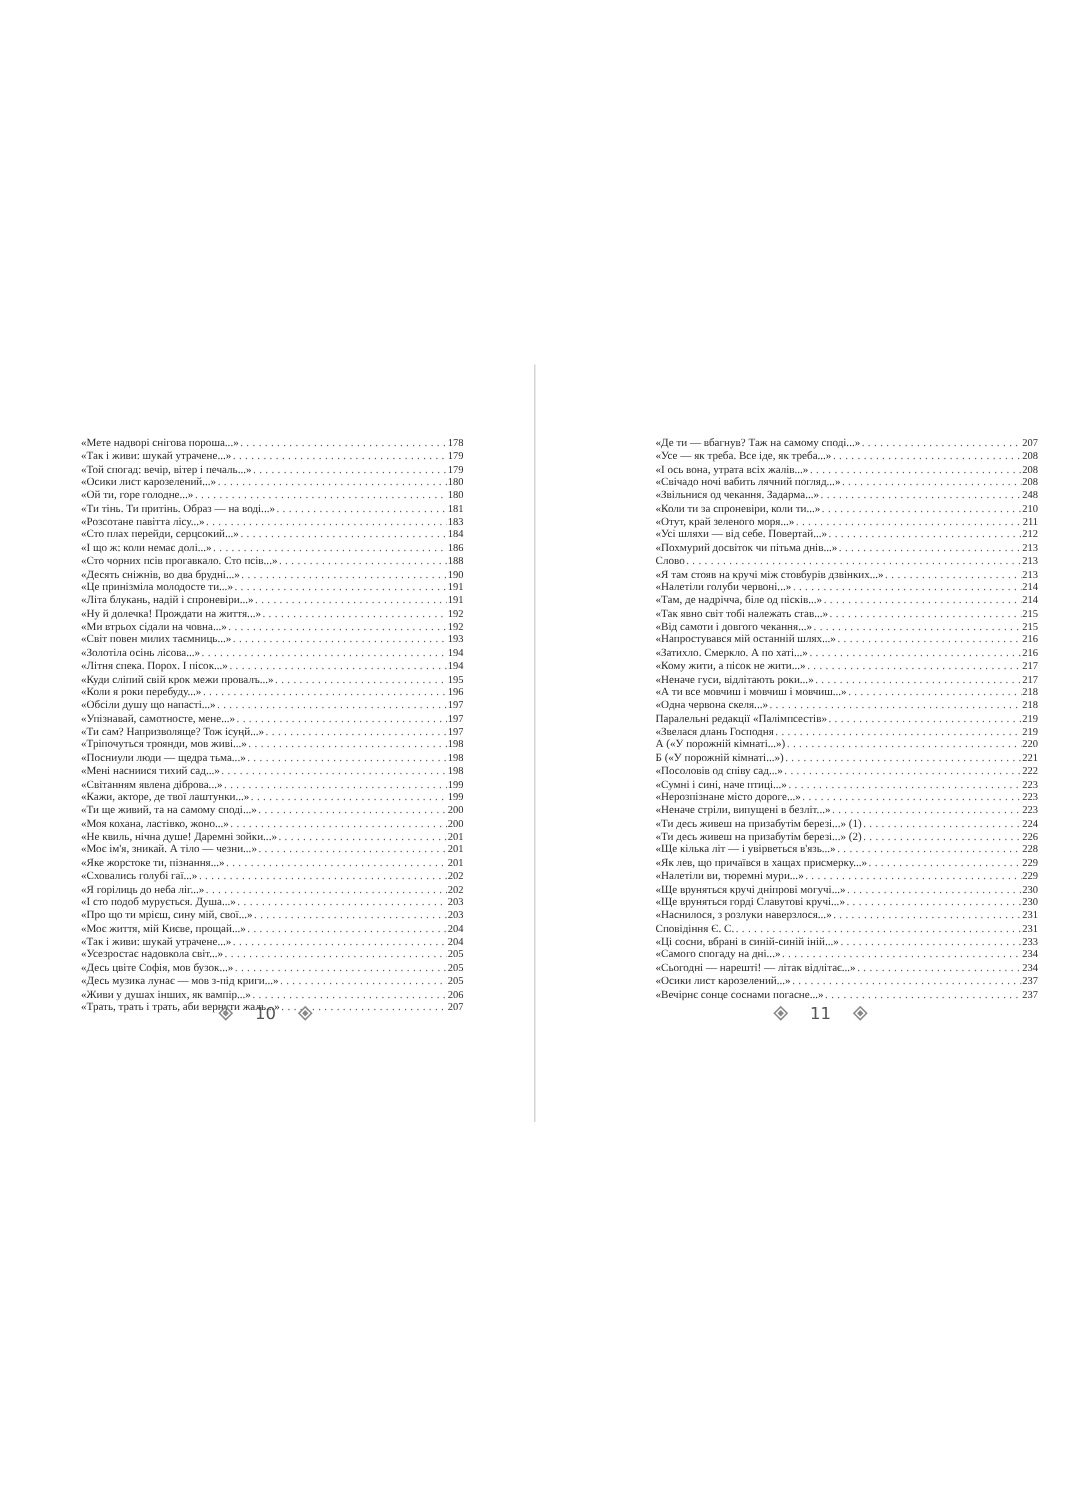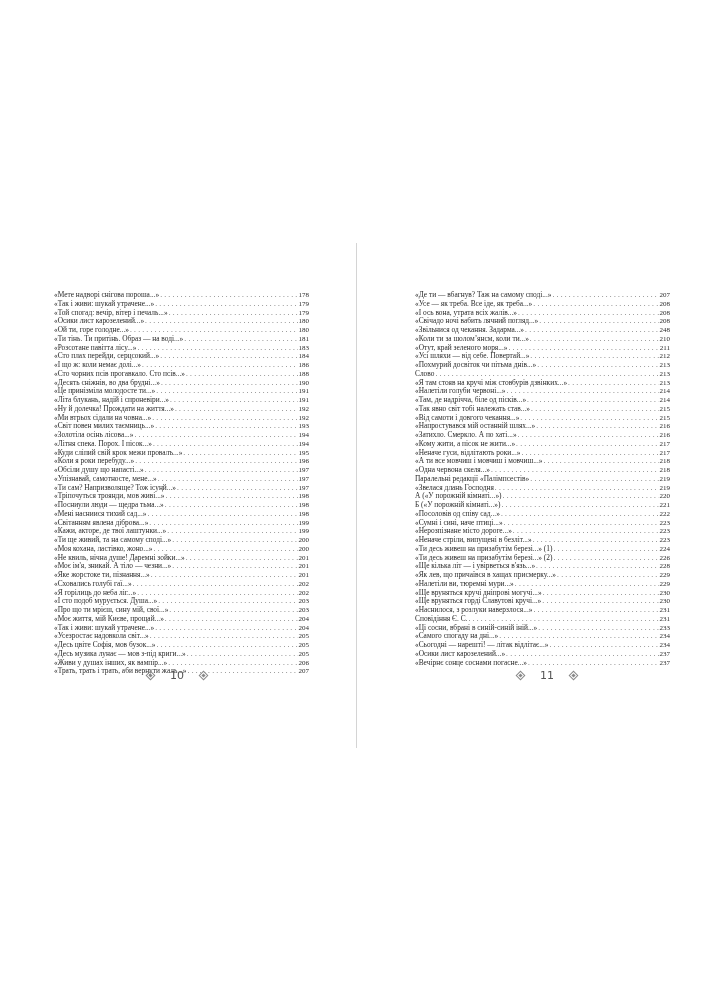--- a/index.html
+++ b/index.html
@@ -8,21 +8,21 @@
       font-family: "Liberation Serif", "DejaVu Serif", serif;
       color: #2a2a2a;
     }
     .spread { position: absolute; left: 0; top: 0; width: 713px; height: 992px; }
     .spine {
       position: absolute; left: 356px; top: 243px; width: 1px; height: 505px;
       background: #d4d4d4;
     }
     .page { position: absolute; top: 291px; width: 255px; }
     .page.left { left: 54px; }
-    .page.right { left: 415px; }
+    .page.right { left: 437px; }
     .toc { list-style: none; margin: 0; padding: 0; }
     .toc li {
       display: flex; align-items: baseline;
       font-size: 7.4px; line-height: 8.75px; height: 8.75px;
       white-space: nowrap; overflow: hidden;
     }
     .toc .title { flex: 0 0 auto; }
     .toc .leader {
       flex: 1 1 auto; overflow: hidden; margin: 0 1px;
       color: #555;
@@ -302,21 +302,21 @@
           <span class="title">«Свічадо ночі вабить лячний погляд...»</span>
           <span class="leader"></span>
           <span class="num">208</span>
         </li>
         <li>
           <span class="title">«Звільнися од чекання. Задарма...»</span>
           <span class="leader"></span>
           <span class="num">248</span>
         </li>
         <li>
-          <span class="title">«Коли ти за шоломʼянсм, коли ти...»</span>
+          <span class="title">«Коли ти за спроневіри, коли ти...»</span>
           <span class="leader"></span>
           <span class="num">210</span>
         </li>
         <li>
           <span class="title">«Отут, край зеленого моря...»</span>
           <span class="leader"></span>
           <span class="num">211</span>
         </li>
         <li>
           <span class="title">«Усі шляхи — від себе. Повертай...»</span>

